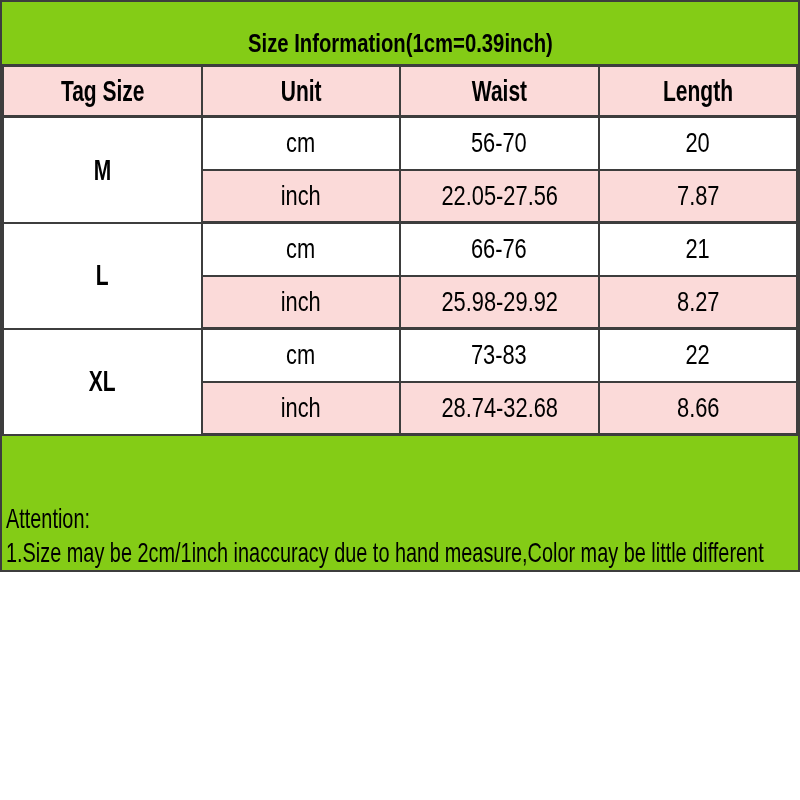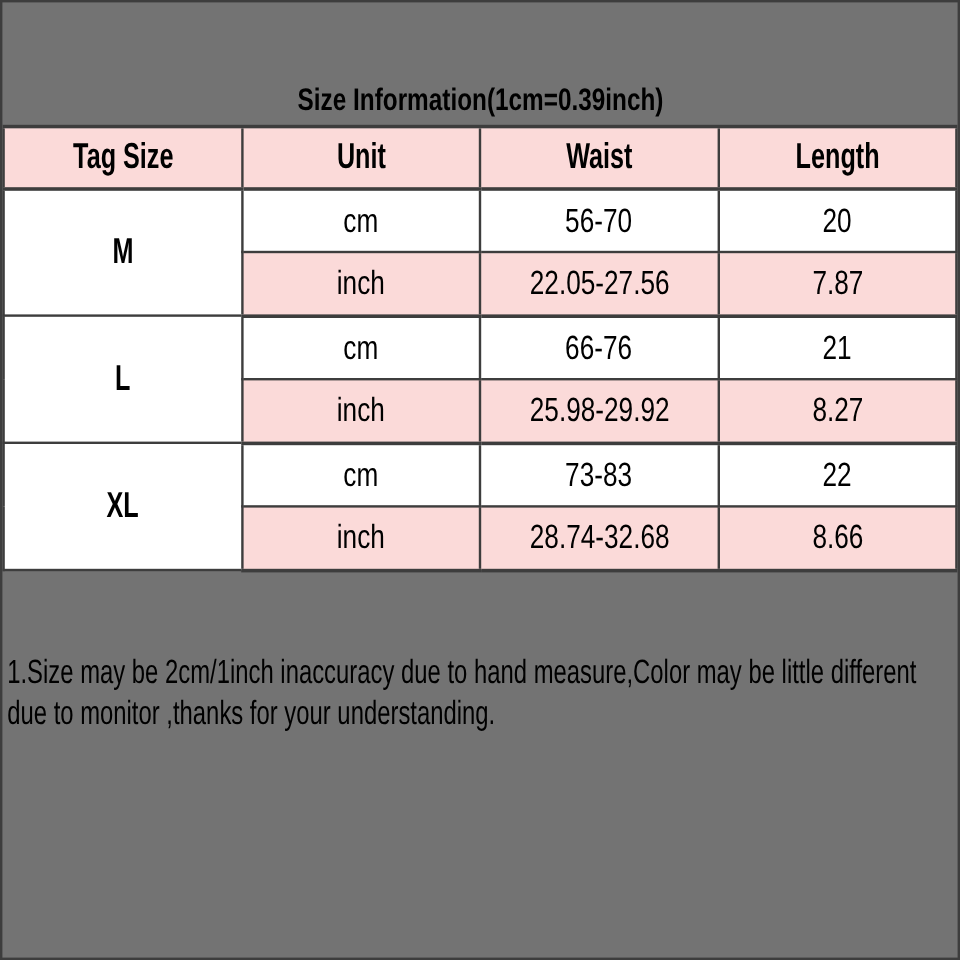--- a/index.html
+++ b/index.html
@@ -1,19 +1,19 @@
 <!DOCTYPE html>
 <html><head>
 <meta charset="utf-8">
 <style>
   * { margin:0; padding:0; box-sizing:border-box; }
   html,body { width:800px; height:800px; background:#ffffff; }
   .sheet {
-    width:800px; height:800px;
-    background:#737373;
+    width:800px; height:572px;
+    background:#84cc16;
     border:2px solid #3d3d3d;
     display:flex; flex-direction:column;
     font-family:"Liberation Sans", sans-serif;
     color:#000000;
     overflow:hidden;
   }
   
   .tx { display:inline-block; white-space:nowrap; transform-origin:center center; line-height:1.15; }
 
   .title-sec {
@@ -108,17 +108,17 @@
       </tr>
       <tr class="row-inch">
         <td><span class="tx val-tx">inch</span></td>
         <td><span class="tx val-tx">28.74-32.68</span></td>
         <td><span class="tx val-tx">8.66</span></td>
       </tr>
     </tbody>
   </table>
 
   <div class="att-sec">
+    <div class="att-line"><span class="tx att-tx">Attention:</span></div>
     <div class="att-line"><span class="tx att-tx">1.Size may be 2cm/1inch inaccuracy due to hand measure,Color may be little different</span></div>
-    <div class="att-line"><span class="tx att-tx">due to monitor ,thanks for your understanding.</span></div>
   </div>
 
 </div>
 
 </body></html>

